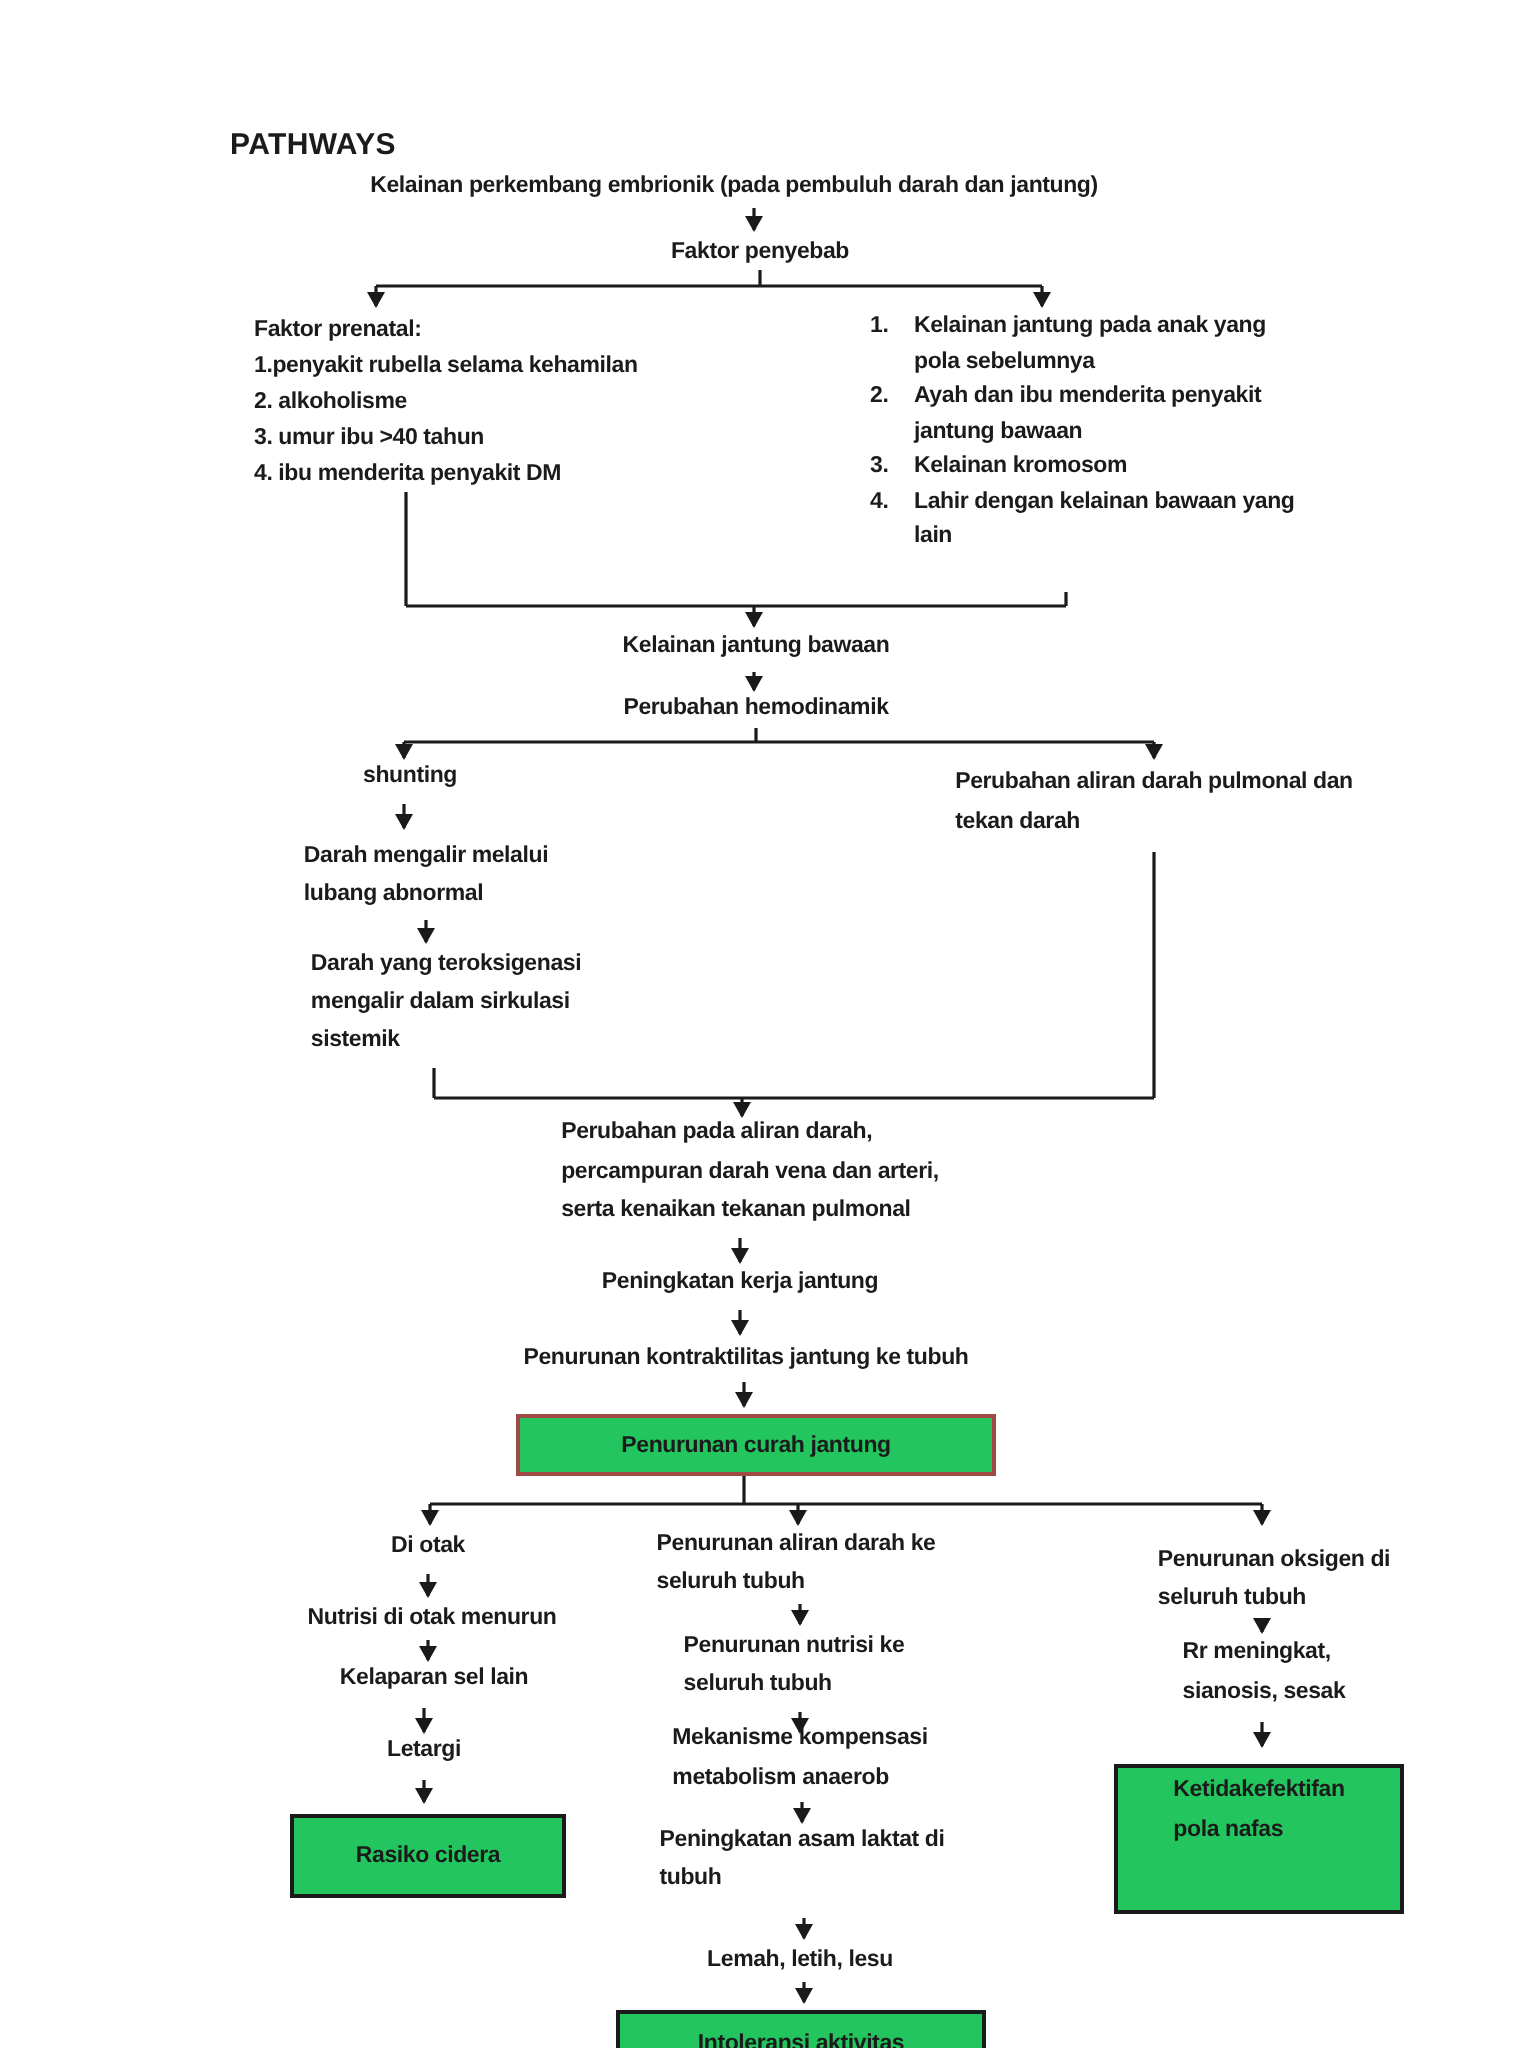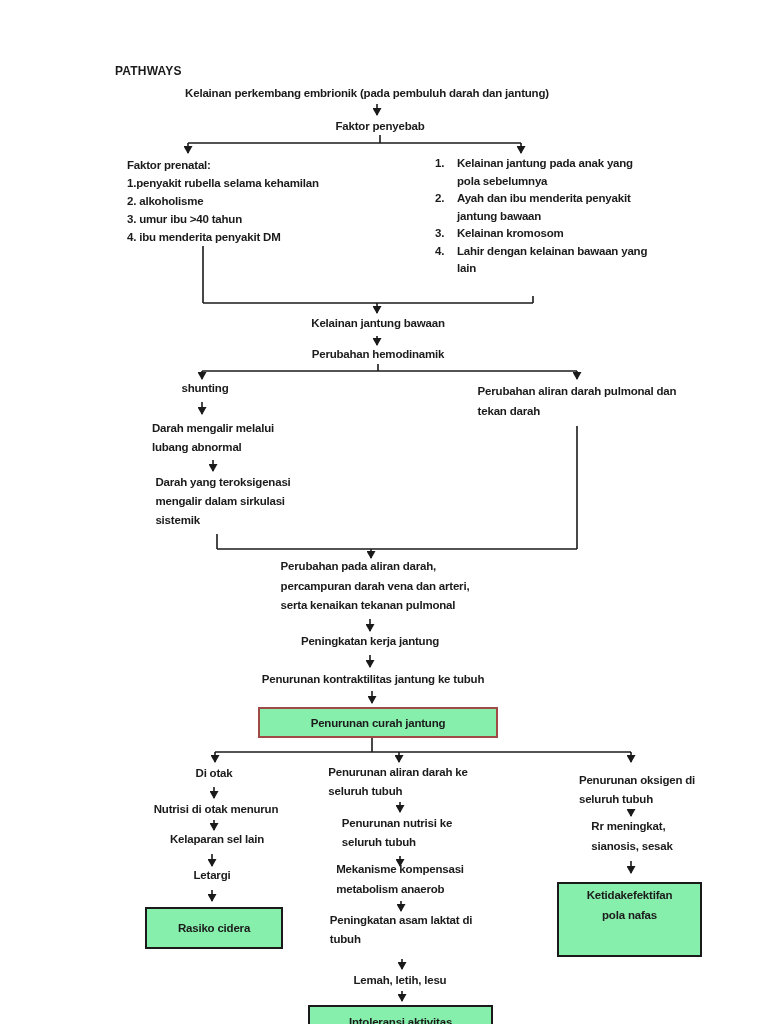--- a/index.html
+++ b/index.html
@@ -7,32 +7,32 @@
     position:relative;width:768px;height:1024px;overflow:hidden;
     background:#fff;color:#1b1b1b;
     font-family:"Liberation Sans",sans-serif;
     font-weight:700;font-size:11.5px;letter-spacing:-0.2px;
   }
   .node{
     position:absolute;transform:translateX(-50%);
     text-align:left;white-space:nowrap;line-height:19px;
   }
   .lblock{position:absolute;white-space:nowrap;}
-  .title{font-size:12px;letter-spacing:0.2px;}
+  .title{font-size:15px;letter-spacing:0.2px;}
   .list{line-height:18px;}
   .glist{line-height:17.5px;}
   .gitem .num{display:inline-block;width:22px;margin-left:2px;}
   .gitem .cont{display:block;padding-left:24px;}
   svg.lines{position:absolute;left:0;top:0;z-index:1;}
   .txt{z-index:2;}
   .box{
     position:absolute;z-index:2;box-sizing:border-box;
     border:2px solid var(--box_border,#1a1a1a);
     display:flex;align-items:center;justify-content:center;
-    text-align:center;background:#86efac;line-height:20px;
+    text-align:left;background:#22c55e;line-height:20px;
   }
   .box.accent{border-color:var(--highlight_border,#a04a45);}
   .box.toppad{align-items:flex-start;padding-top:1px;}
 </style>
 </head>
 <body>
 
 <div class="page">
 
   <svg class="lines" width="768" height="1024" viewBox="0 0 768 1024">

